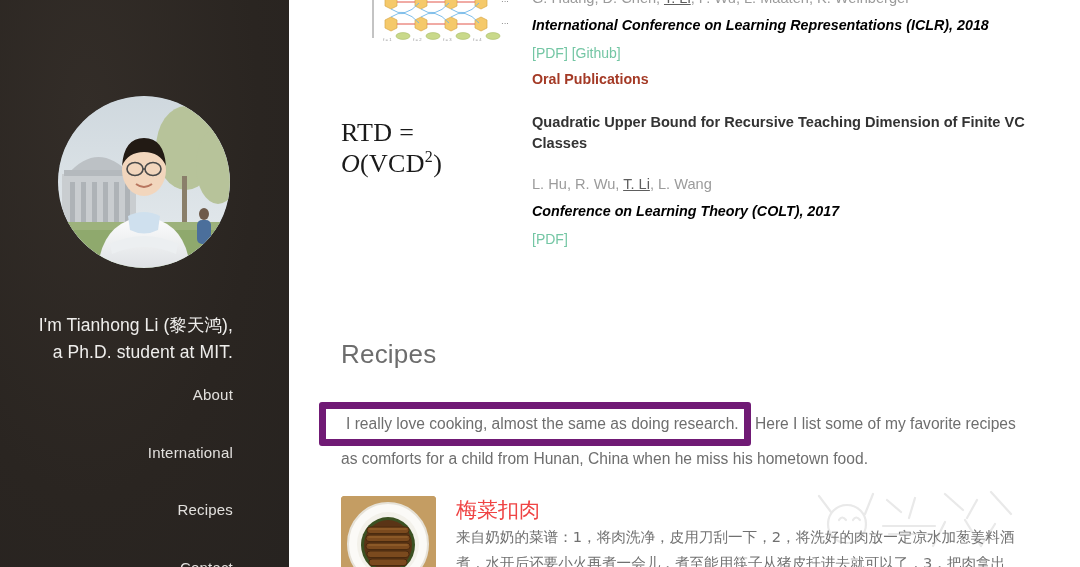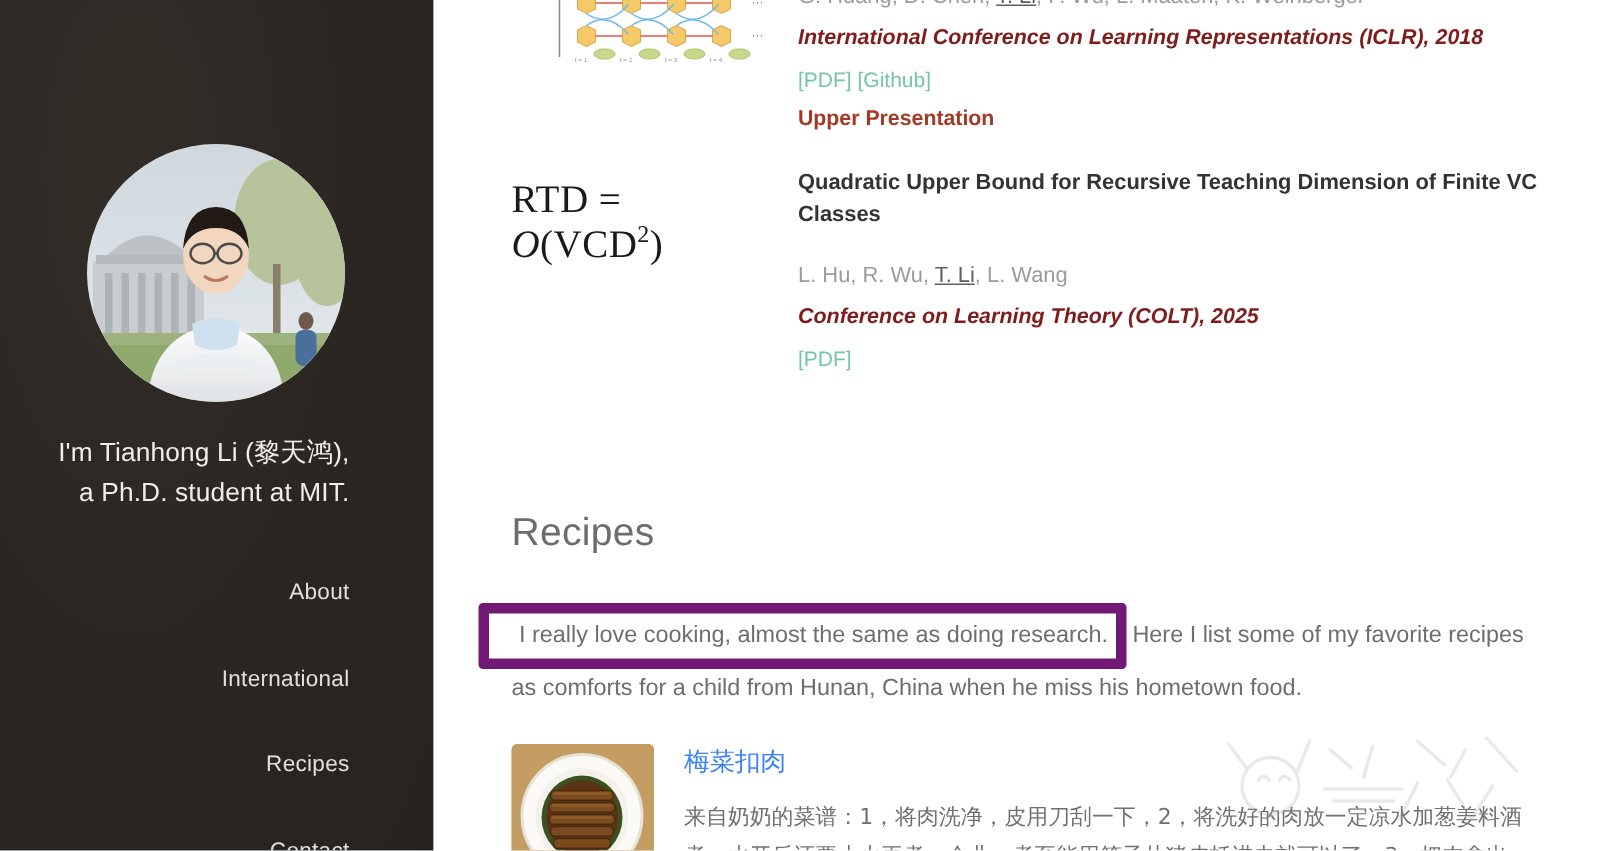--- a/index.html
+++ b/index.html
@@ -27,21 +27,21 @@
     left: 58px; top: 96px;
     width: 172px; height: 172px;
     border-radius: 50%;
     overflow: hidden;
     background: #9aa2a8;
   }
   .avatar-svg { display:block; width:172px; height:172px; }
 
   .intro {
     position: absolute;
-    right: 56px; top: 288px;
+    right: 56px; top: 312px;
     text-align: right;
     color: #efeeec;
     font-size: 17.5px;
     line-height: 1.52;
     letter-spacing: .1px;
     width: 230px;
   }
   .intro div { white-space: nowrap; }
 
   .nav { position: absolute; right: 56px; top: 378px; text-align: right; width: 200px; }
@@ -80,21 +80,21 @@
   .pub-authors {
     font-size: 14.6px;
     color: #9b9b9b;
     line-height: 1.45;
     margin-bottom: 6px;
   }
   .pub-authors b { color: #5e5e5e; font-weight: normal; text-decoration: underline; }
   .pub-venue {
     font-size: 14.3px;
     font-style: italic;
-    color: #7f1d1d;
+    color: #000000;
     font-weight: 600;
     line-height: 1.45;
     margin-bottom: 7px;
   }
   .pub-links {
     font-size: 14px;
     color: #74c6a4;
     line-height: 1.45;
     margin-bottom: 6px;
   }
@@ -147,23 +147,22 @@
 
   
   .recipe { display: flex; align-items: flex-start; }
   .recipe-thumb {
     flex: 0 0 95px; width: 95px; height: 95px;
     border-radius: 4px; overflow: hidden;
     background: #c8a36a;
   }
   .recipe-body { padding-left: 20px; flex: 1 1 auto; }
   .recipe-name {
-    font-size: 17px;
-    color: #3b82f6;
-    margin-bottom: 13px;
+    font-size: 21px;
+    color: #ef4444;
     font-family: "DejaVu Sans", sans-serif;
   }
   .recipe-text {
     font-size: 14.6px;
     color: #707070;
     line-height: 1.78;
     font-family: "DejaVu Sans", sans-serif;
     max-width: 560px;
   }
 
@@ -305,32 +304,32 @@
           </g>
         </svg>
       </div>
       <div class="pub-body">
         <div class="pub-authors"><span>G. Huang, D. Chen, </span><b>T. Li</b><span>, F. Wu, L. Maaten, K. Weinberger</span></div>
         <div class="pub-venue">International Conference on Learning Representations (ICLR), 2018</div>
         <div class="pub-links">
           <a href="#">[PDF]</a>
           <a href="#">[Github]</a>
         </div>
-        <div class="pub-note">Upper Presentation</div>
+        <div class="pub-note">Oral Publications</div>
       </div>
     </div>
 
     <div class="pub" style="margin-top:22px;">
       <div class="pub-thumb">
         <div class="formula">RTD = <i>O</i>(VCD<sup>2</sup>)</div>
       </div>
       <div class="pub-body">
         <div class="pub-title">Quadratic Upper Bound for Recursive Teaching Dimension of Finite VC Classes</div>
         <div class="pub-authors"><span>L. Hu, R. Wu, </span><b>T. Li</b><span>, L. Wang</span></div>
-        <div class="pub-venue">Conference on Learning Theory (COLT), 2025</div>
+        <div class="pub-venue">Conference on Learning Theory (COLT), 2017</div>
         <div class="pub-links">
           <a href="#">[PDF]</a>
         </div>
       </div>
     </div>
 
     <h2 class="section-title" style="margin-top:84px;">Recipes</h2>
 
     <p class="lead" style="margin-top:32px;"><span class="hl-box">I really love cooking, almost the same as doing research.</span><span> Here I list some of my favorite recipes as comforts for a child from Hunan, China when he miss his hometown food.</span></p>
 

